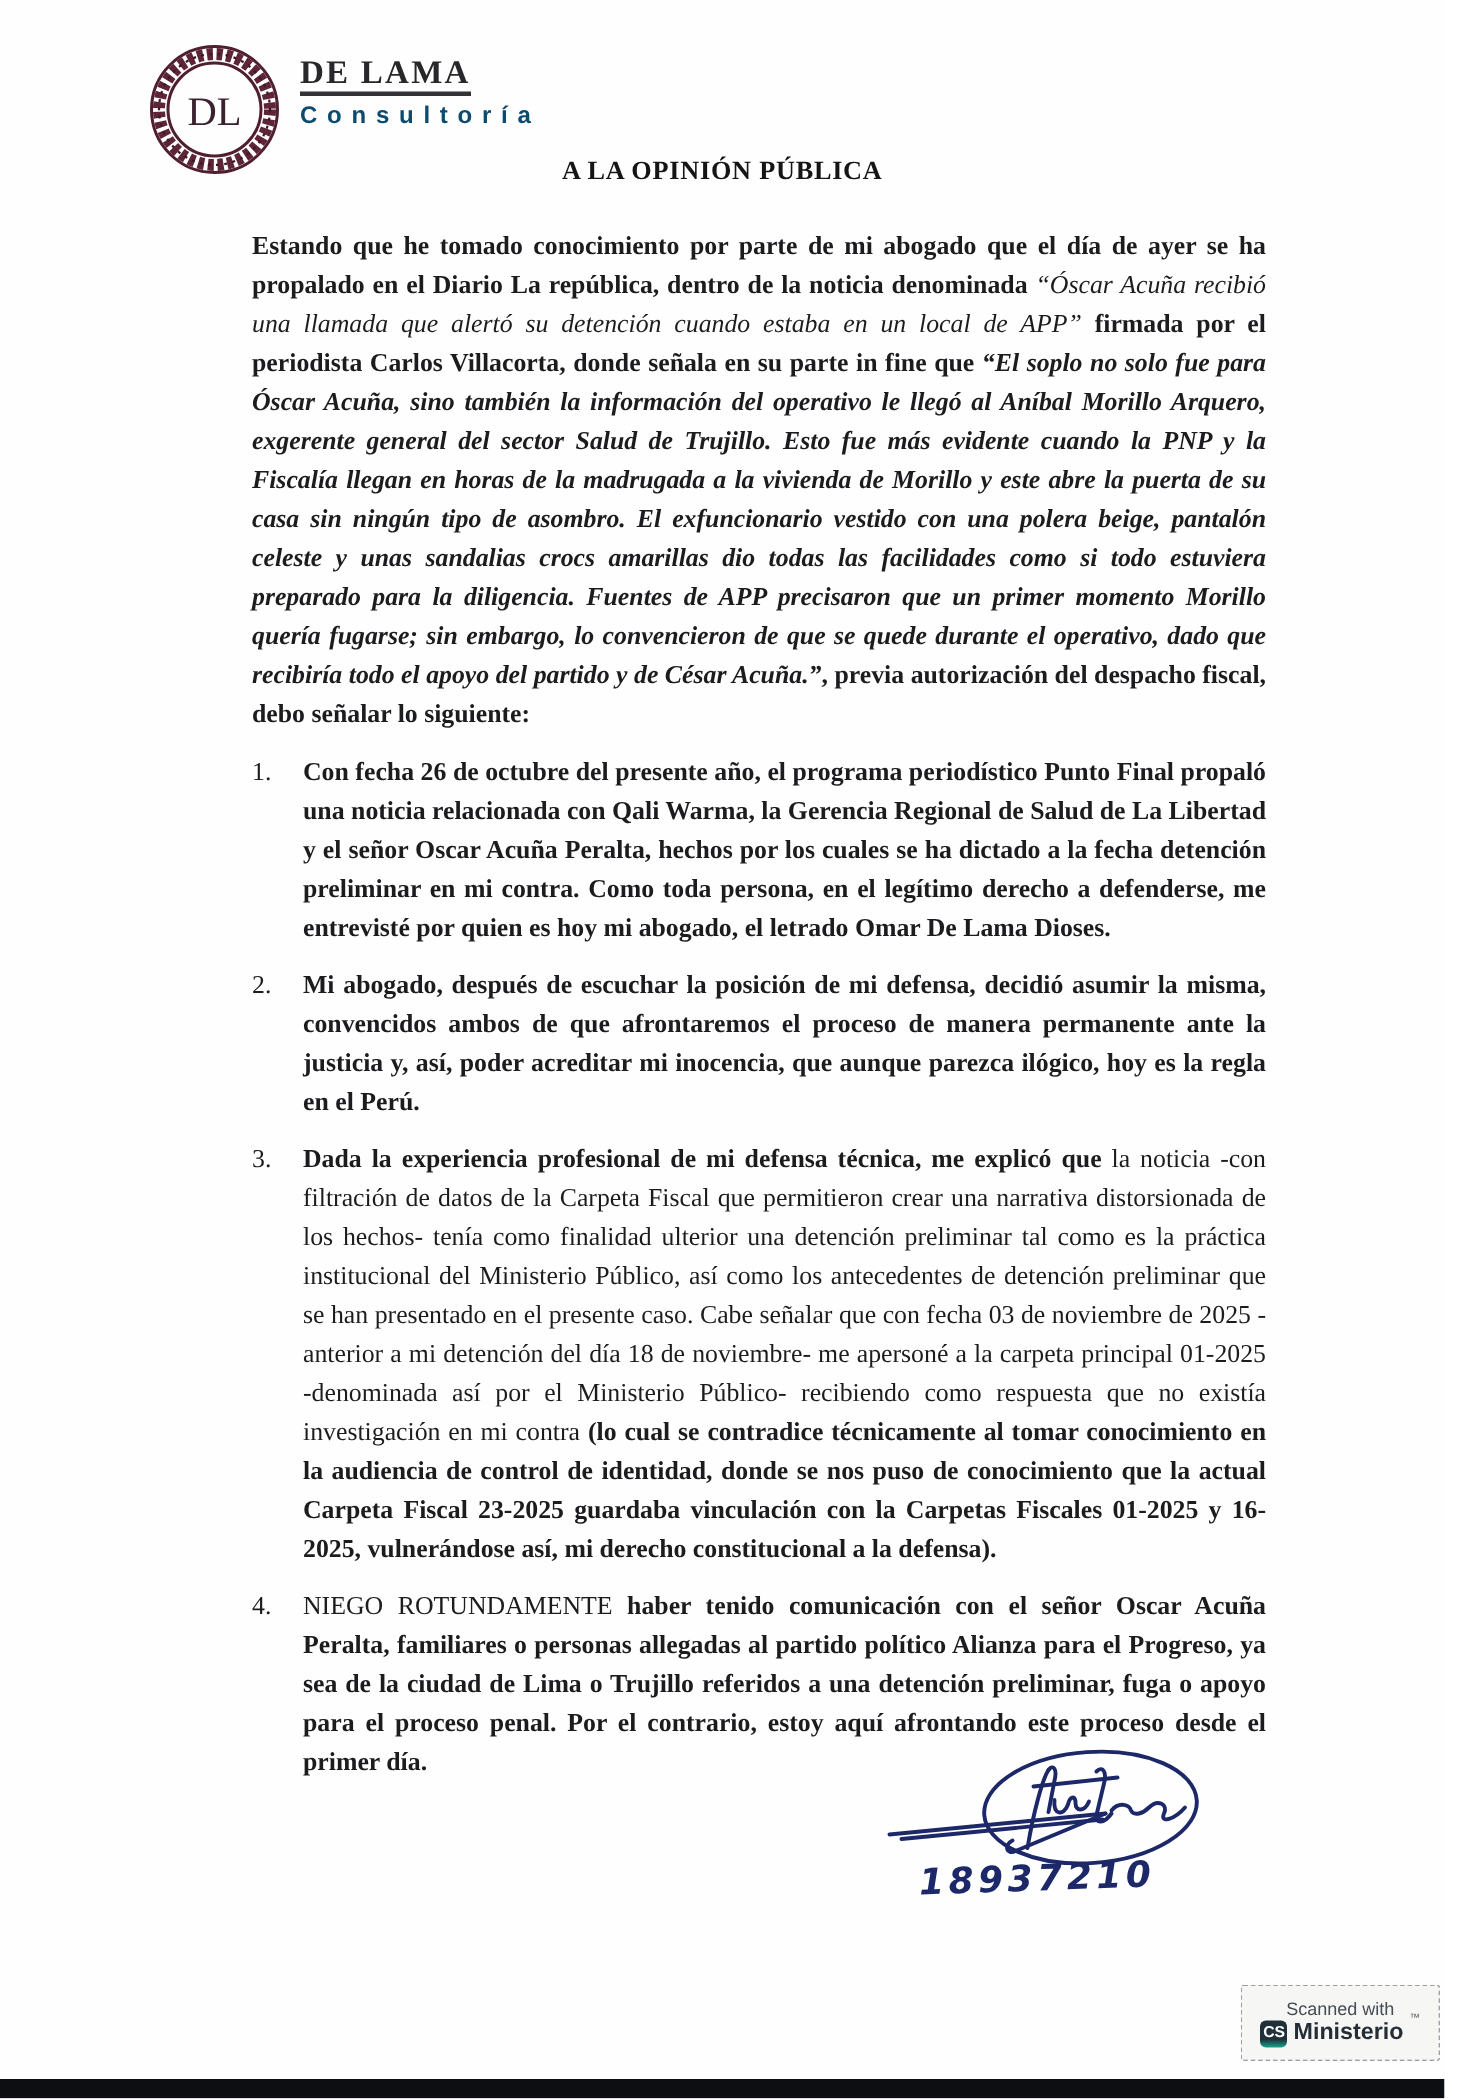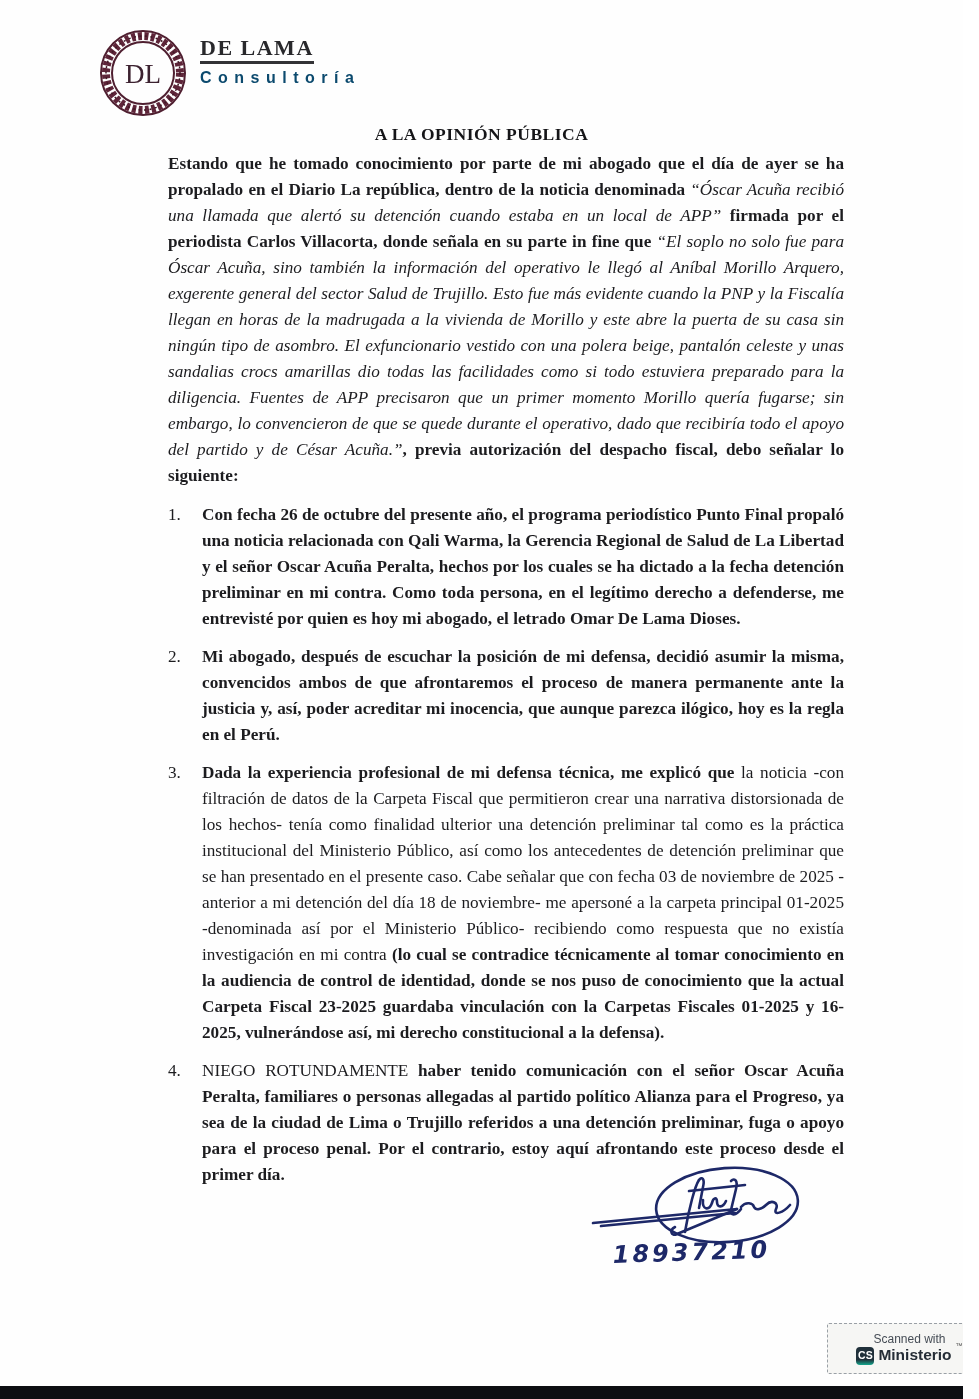--- a/index.html
+++ b/index.html
@@ -39,21 +39,21 @@
     font-weight: bold;
     font-size: 16px;
     letter-spacing: 6.5px;
     color: #0c4a6e;
     margin-top: 5px;
   }
 
   
   .doc-title {
     position: absolute;
-    top: 124px;
+    top: 103px;
     left: 0;
     width: 100%;
     margin: 0;
     text-align: center;
     font-size: 17.5px;
     font-weight: bold;
     letter-spacing: 0.5px;
     color: #151518;
   }
 
@@ -63,21 +63,21 @@
     top: 151px;
     left: 168px;
     width: 676px;
     font-size: 17.2px;
     line-height: 26px;
     text-align: justify;
   }
   .body-text p { margin: 0; }
   .seg-regular { font-style: normal; font-weight: bold; }
   .seg-italic { font-style: italic; }
-  .seg-bolditalic { font-style: italic; font-weight: normal; }
+  .seg-bolditalic { font-style: italic; font-weight: bold; }
   .seg-bold { font-weight: normal; }
 
   ol.items { list-style: none; margin: 13px 0 0 0; padding: 0; }
   ol.items li { display: flex; margin-bottom: 12px; }
   ol.items .num { width: 34px; flex: none; }
   ol.items .item-body { flex: 1; text-align: justify; margin: 0; }
 
   
   .signature { position: absolute; left: 585px; top: 1160px; width: 235px; height: 120px; }
 
@@ -90,21 +90,20 @@
     height: 49px;
     background: #f6f6f4;
     border: 1.5px dashed #9aa0a6;
     border-radius: 2px;
     display: flex;
     flex-direction: column;
     align-items: center;
     justify-content: center;
     gap: 2px;
     font-family: "Liberation Sans", sans-serif;
-    padding-left: 16px;
   }
   .cs-scanned { font-size: 12px; color: #454c55; line-height: 1; }
   .cs-brand-row { display: flex; align-items: flex-start; gap: 4px; line-height: 1; }
   .cs-logo {
     width: 18px; height: 18px;
     border-radius: 4px;
     background: linear-gradient(180deg, #20303a 70%, #12a78d 100%);
     color: #ffffff;
     font-weight: bold;
     font-size: 10.5px;

